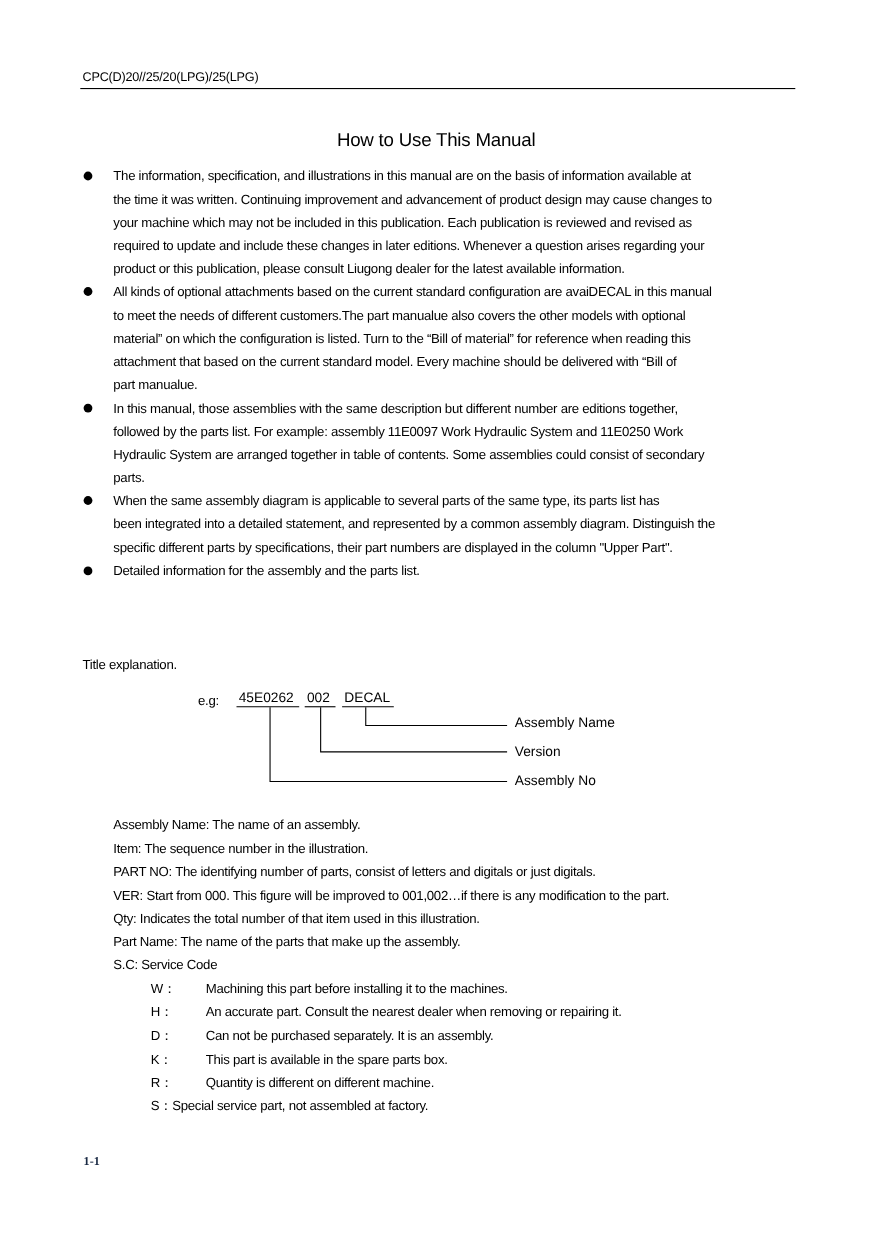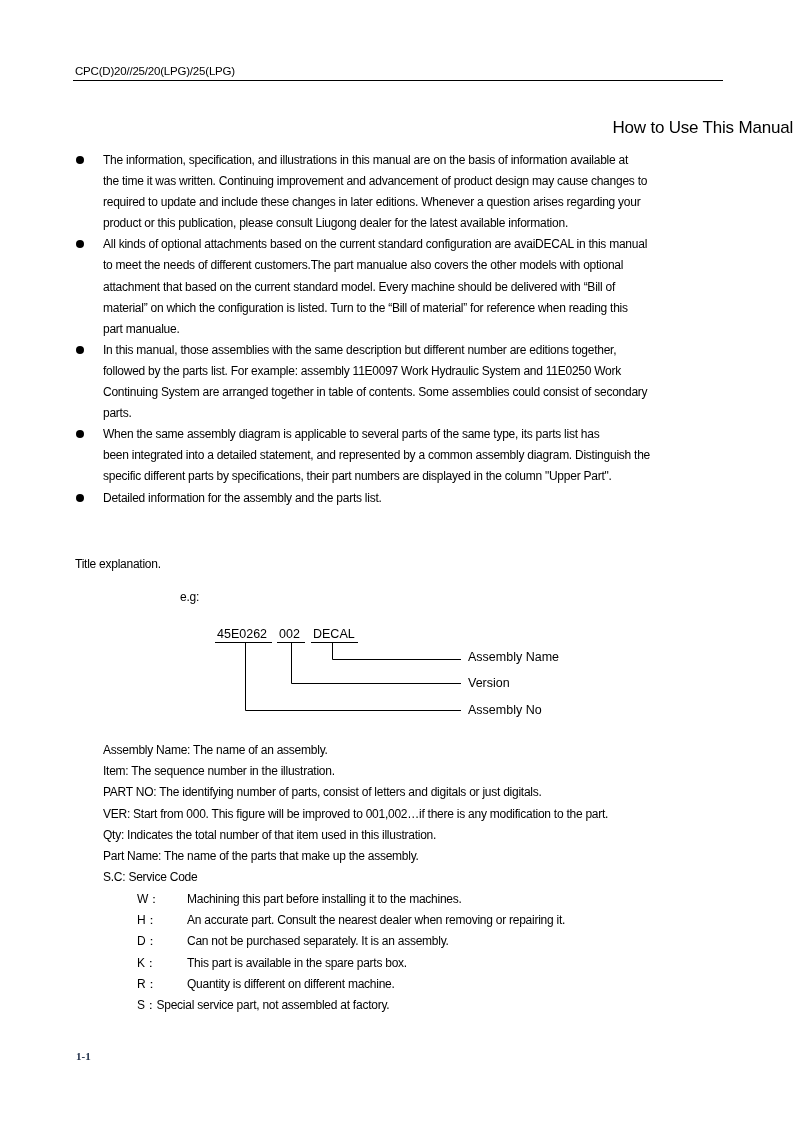--- a/index.html
+++ b/index.html
@@ -1,26 +1,26 @@
 <!DOCTYPE html>
 <html><head>
 <meta charset="utf-8">
 <style>
   html, body { margin:0; padding:0; background:#ffffff; }
   body { width:793px; height:1122px; position:relative; overflow:hidden; color:#000; }
   .page { position:absolute; left:0; top:0; width:630px; height:1122px; }
   .header-text { position:absolute; left:75px; top:65px; font-family:"Liberation Sans", sans-serif; font-size:11.5px; letter-spacing:-0.2px; }
   .header-rule { position:absolute; left:73px; top:80px; width:650px; height:0; border-top:1.3px solid #000; }
-  .title { position:absolute; left:0; width:793px; top:118px; text-align:right; font-family:"Liberation Sans", sans-serif; font-size:17px; letter-spacing:-0.2px; }
+  .title { position:absolute; left:0; width:793px; top:118px; text-align:center; font-family:"Liberation Sans", sans-serif; font-size:17px; letter-spacing:-0.2px; }
   .body-font { font-family:"Liberation Sans", sans-serif; font-size:12px; letter-spacing:-0.25px; }
   .bullet-list { position:absolute; left:75px; top:150px; width:660px; margin:0; padding:0; list-style:none; }
   .bullet-item { position:relative; padding-left:28px; line-height:21.1px; }
   .bullet-dot { position:absolute; left:1px; top:6px; width:8px; height:8px; border-radius:50%; background:#000; }
   .bullet-line { display:block; white-space:nowrap; }
-  .plain-line { position:absolute; white-space:nowrap; }
+  .plain-line { position:absolute; white-space:nowrap;margin-top:40px; }
   .diagram { position:absolute; left:0; top:0; width:793px; height:1122px; pointer-events:none; }
   .diagram text { font-family:"Liberation Sans", sans-serif; font-size:12.5px; }
   .defs { position:absolute; left:103px; top:740px; line-height:21.2px; }
   .def-line { display:block; white-space:nowrap; }
   .sc-list { position:absolute; left:137px; top:889px; line-height:21.2px; }
   .sc-row { display:flex; white-space:nowrap; }
   .sc-code { width:50px; display:inline-block; }
   .sc-last { white-space:nowrap; }
   .page-no { position:absolute; left:76px; top:1050px; font-family:"Liberation Serif", serif; font-size:11px; font-weight:bold; color:#1a2a44;text-align:center; }
 </style>
@@ -32,36 +32,37 @@
   <div class="header-text">CPC(D)20//25/20(LPG)/25(LPG)</div>
   <div class="header-rule"></div>
 
   <div class="title">How to Use This Manual</div>
 
   <ul class="bullet-list body-font">
     <li class="bullet-item">
       <span class="bullet-dot"></span>
       <span class="bullet-line">The information, specification, and illustrations in this manual are on the basis of information available at</span>
       <span class="bullet-line">the time it was written. Continuing improvement and advancement of product design may cause changes to</span>
+      <span class="bullet-line">your machine which may not be included in this publication. Each publication is reviewed and revised as</span>
       <span class="bullet-line">required to update and include these changes in later editions. Whenever a question arises regarding your</span>
       <span class="bullet-line">product or this publication, please consult Liugong dealer for the latest available information.</span>
     </li>
     <li class="bullet-item">
       <span class="bullet-dot"></span>
       <span class="bullet-line">All kinds of optional attachments based on the current standard configuration are avaiDECAL in this manual</span>
       <span class="bullet-line">to meet the needs of different customers.The part manualue also covers the other models with optional</span>
+      <span class="bullet-line">material” on which the configuration is listed. Turn to the “Bill of material” for reference when reading this</span>
       <span class="bullet-line">attachment that based on the current standard model. Every machine should be delivered with “Bill of</span>
-      <span class="bullet-line">material” on which the configuration is listed. Turn to the “Bill of material” for reference when reading this</span>
       <span class="bullet-line">part manualue.</span>
     </li>
     <li class="bullet-item">
       <span class="bullet-dot"></span>
       <span class="bullet-line">In this manual, those assemblies with the same description but different number are editions together,</span>
       <span class="bullet-line">followed by the parts list. For example: assembly 11E0097 Work Hydraulic System and 11E0250 Work</span>
-      <span class="bullet-line">Continuing System are arranged together in table of contents. Some assemblies could consist of secondary</span>
+      <span class="bullet-line">Hydraulic System are arranged together in table of contents. Some assemblies could consist of secondary</span>
       <span class="bullet-line">parts.</span>
     </li>
     <li class="bullet-item">
       <span class="bullet-dot"></span>
       <span class="bullet-line">When the same assembly diagram is applicable to several parts of the same type, its parts list has</span>
       <span class="bullet-line">been integrated into a detailed statement, and represented by a common assembly diagram. Distinguish the</span>
       <span class="bullet-line">specific different parts by specifications, their part numbers are displayed in the column "Upper Part".</span>
     </li>
     <li class="bullet-item">
       <span class="bullet-dot"></span>

